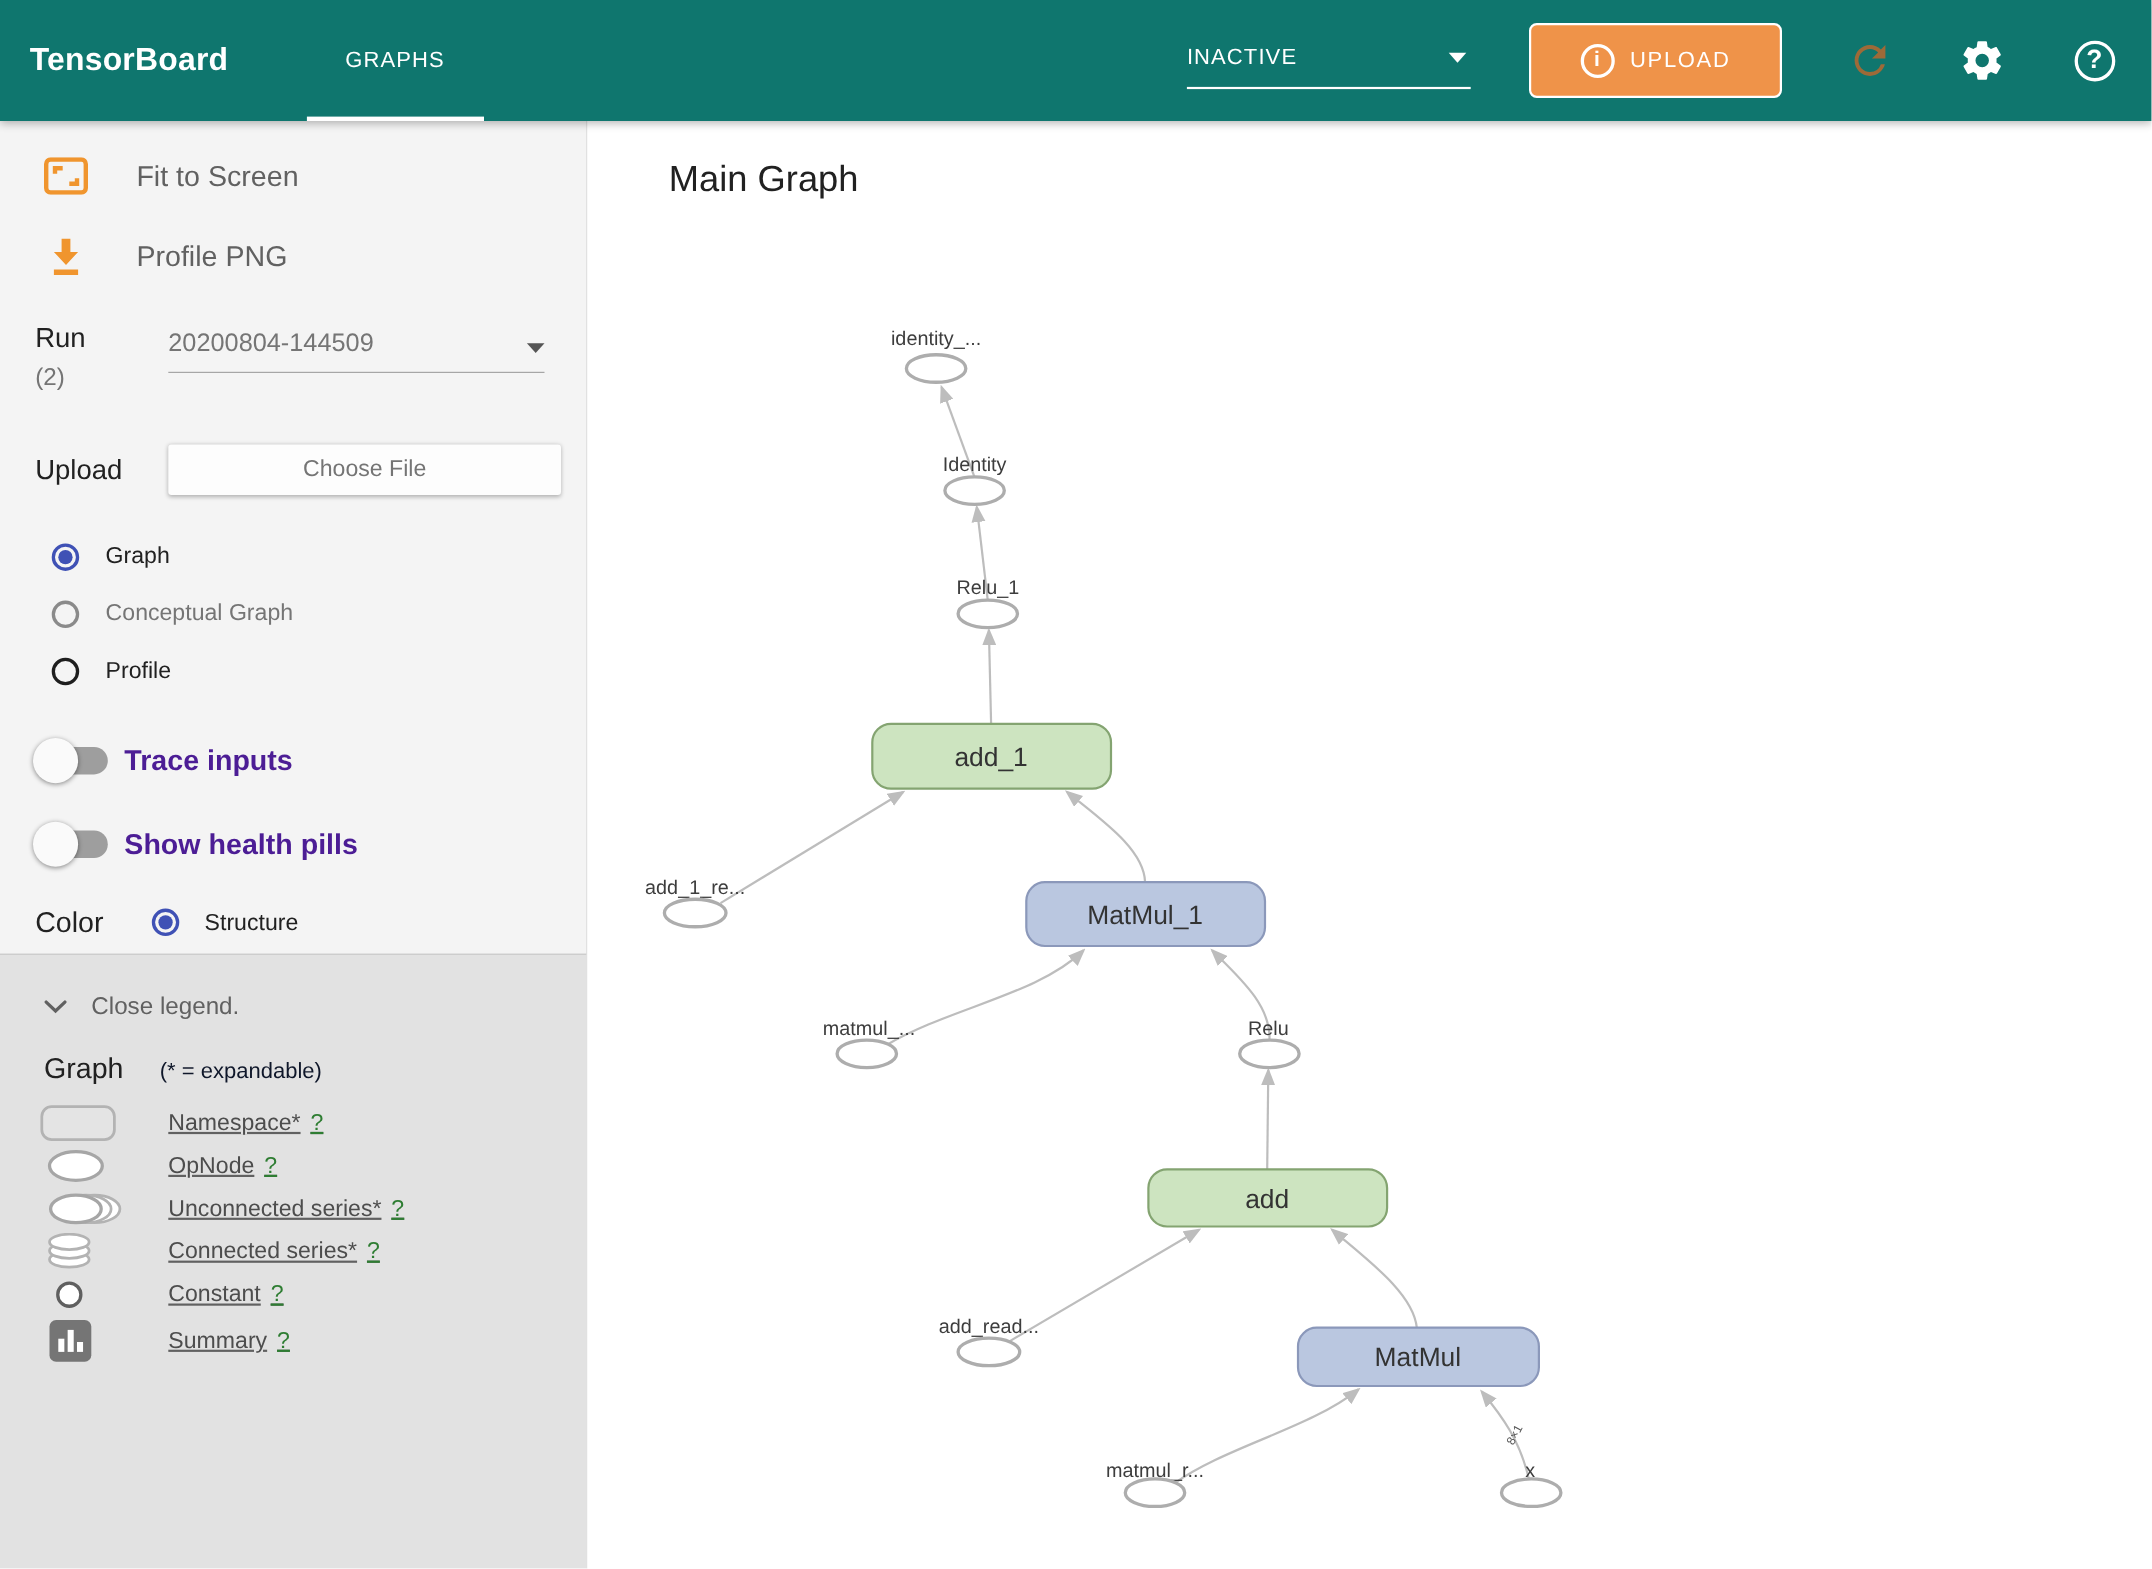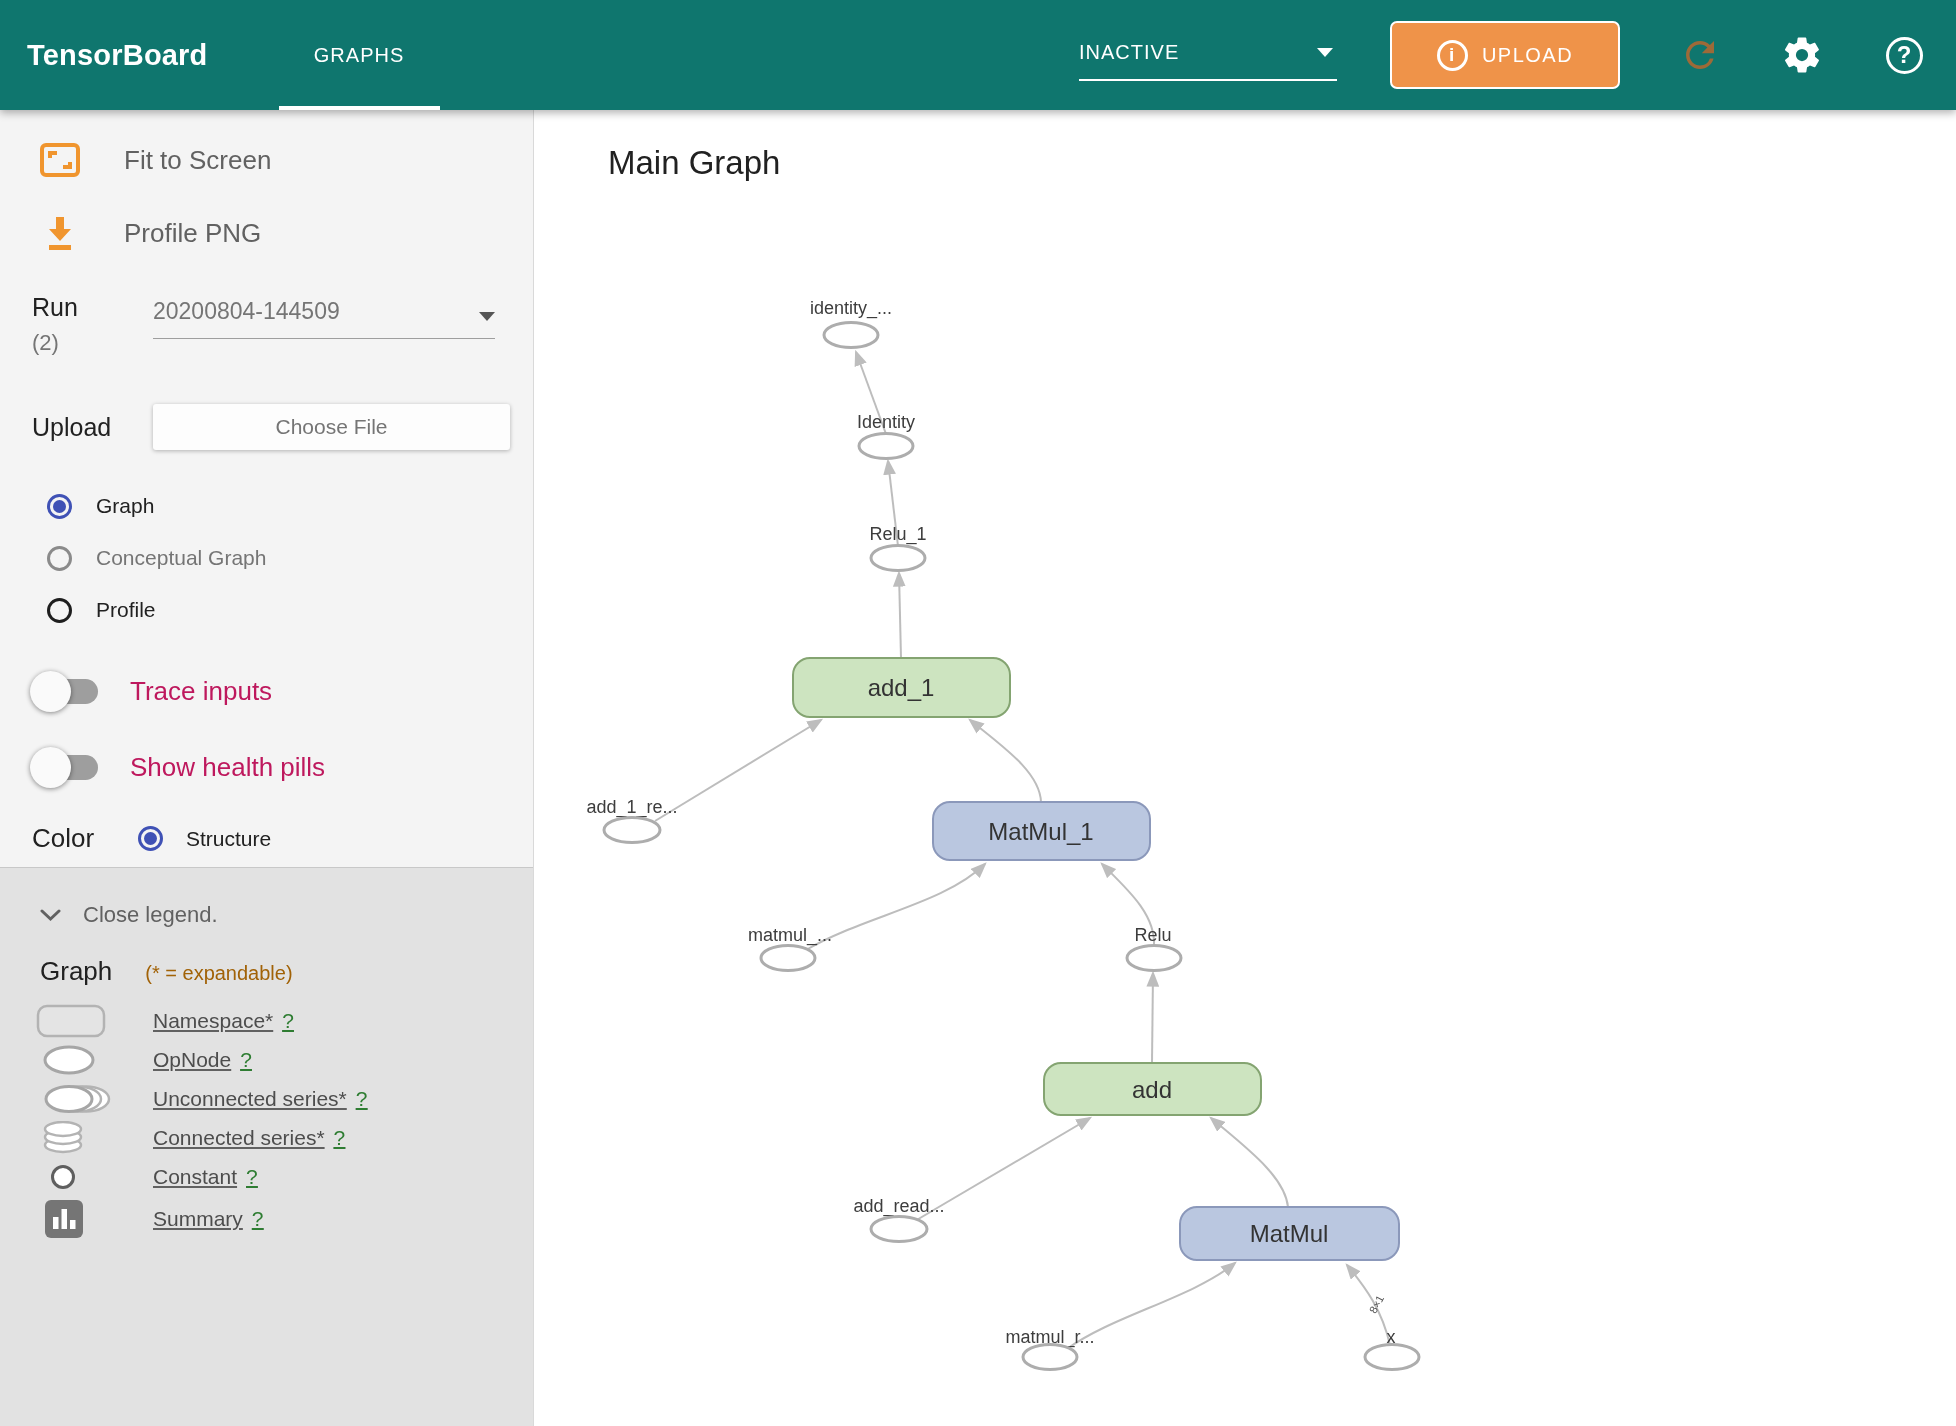--- a/index.html
+++ b/index.html
@@ -80,35 +80,35 @@
   .radio.dark { border:3.5px solid #1e1e1e; }
   .radio-label { margin-left:24px; font-size:21px; color:#212121; }
   .radio-label.dim { color:#757575; }
 
   .toggle-row { display:flex; align-items:center; margin-left:36px; cursor:pointer; }
   .toggle-row.t1 { margin-top:40px; }
   .toggle-row.t2 { margin-top:45px; }
   .toggle { width:62px; height:25px; border-radius:13px; background:#9e9e9e; position:relative; flex:none; }
   .toggle .thumb { position:absolute; left:-6px; top:-8px; width:41px; height:41px;
     border-radius:50%; background:#fafafa; box-shadow:0 1px 5px rgba(0,0,0,0.45); }
-  .toggle-label { margin-left:32px; font-size:26px; color:#be185d; }
+  .toggle-label { margin-left:15px; font-size:26px; color:#4c1d95;font-weight:bold; }
 
   .color-row { margin-top:40px; margin-left:32px; display:flex; align-items:center; }
   .color-label { font-size:26px; color:#212121; width:103px; }
   .color-row .radio { margin-left:0; }
   .structure-label { margin-left:23px; font-size:21px; color:#212121; }
 
   
   .legend { margin-top:13px; flex:1; background:#e2e2e2; border-top:1px solid #c8c8c8;
     padding:34px 0 0 40px; }
   .close-legend { display:flex; align-items:center; gap:22px; cursor:pointer;
     color:#616161; font-size:22px; }
   .legend-head { margin-top:28px; display:flex; align-items:baseline; }
   .legend-head .g { font-size:26px; color:#212121; }
-  .legend-head .note { margin-left:33px; font-size:20px; color:#a16207; }
+  .legend-head .note { margin-left:33px; font-size:20px; color:#0f172a; }
   .legend-item { display:flex; align-items:center; height:39px;text-decoration:underline; }
   .legend-item.first { margin-top:14px; }
   .legend-item.last { height:46px; }
   .swatch-col { width:113px; display:flex; align-items:center; }
   .legend-label { font-size:21px; color:#4d4d4d; }
   .help-link { color:#2e7d32; text-decoration:underline; margin-left:9px; cursor:pointer; }
 
   
   .main-title { position:absolute; left:74px; top:34px; font-size:33px;
     font-weight:400; color:#212121; }

